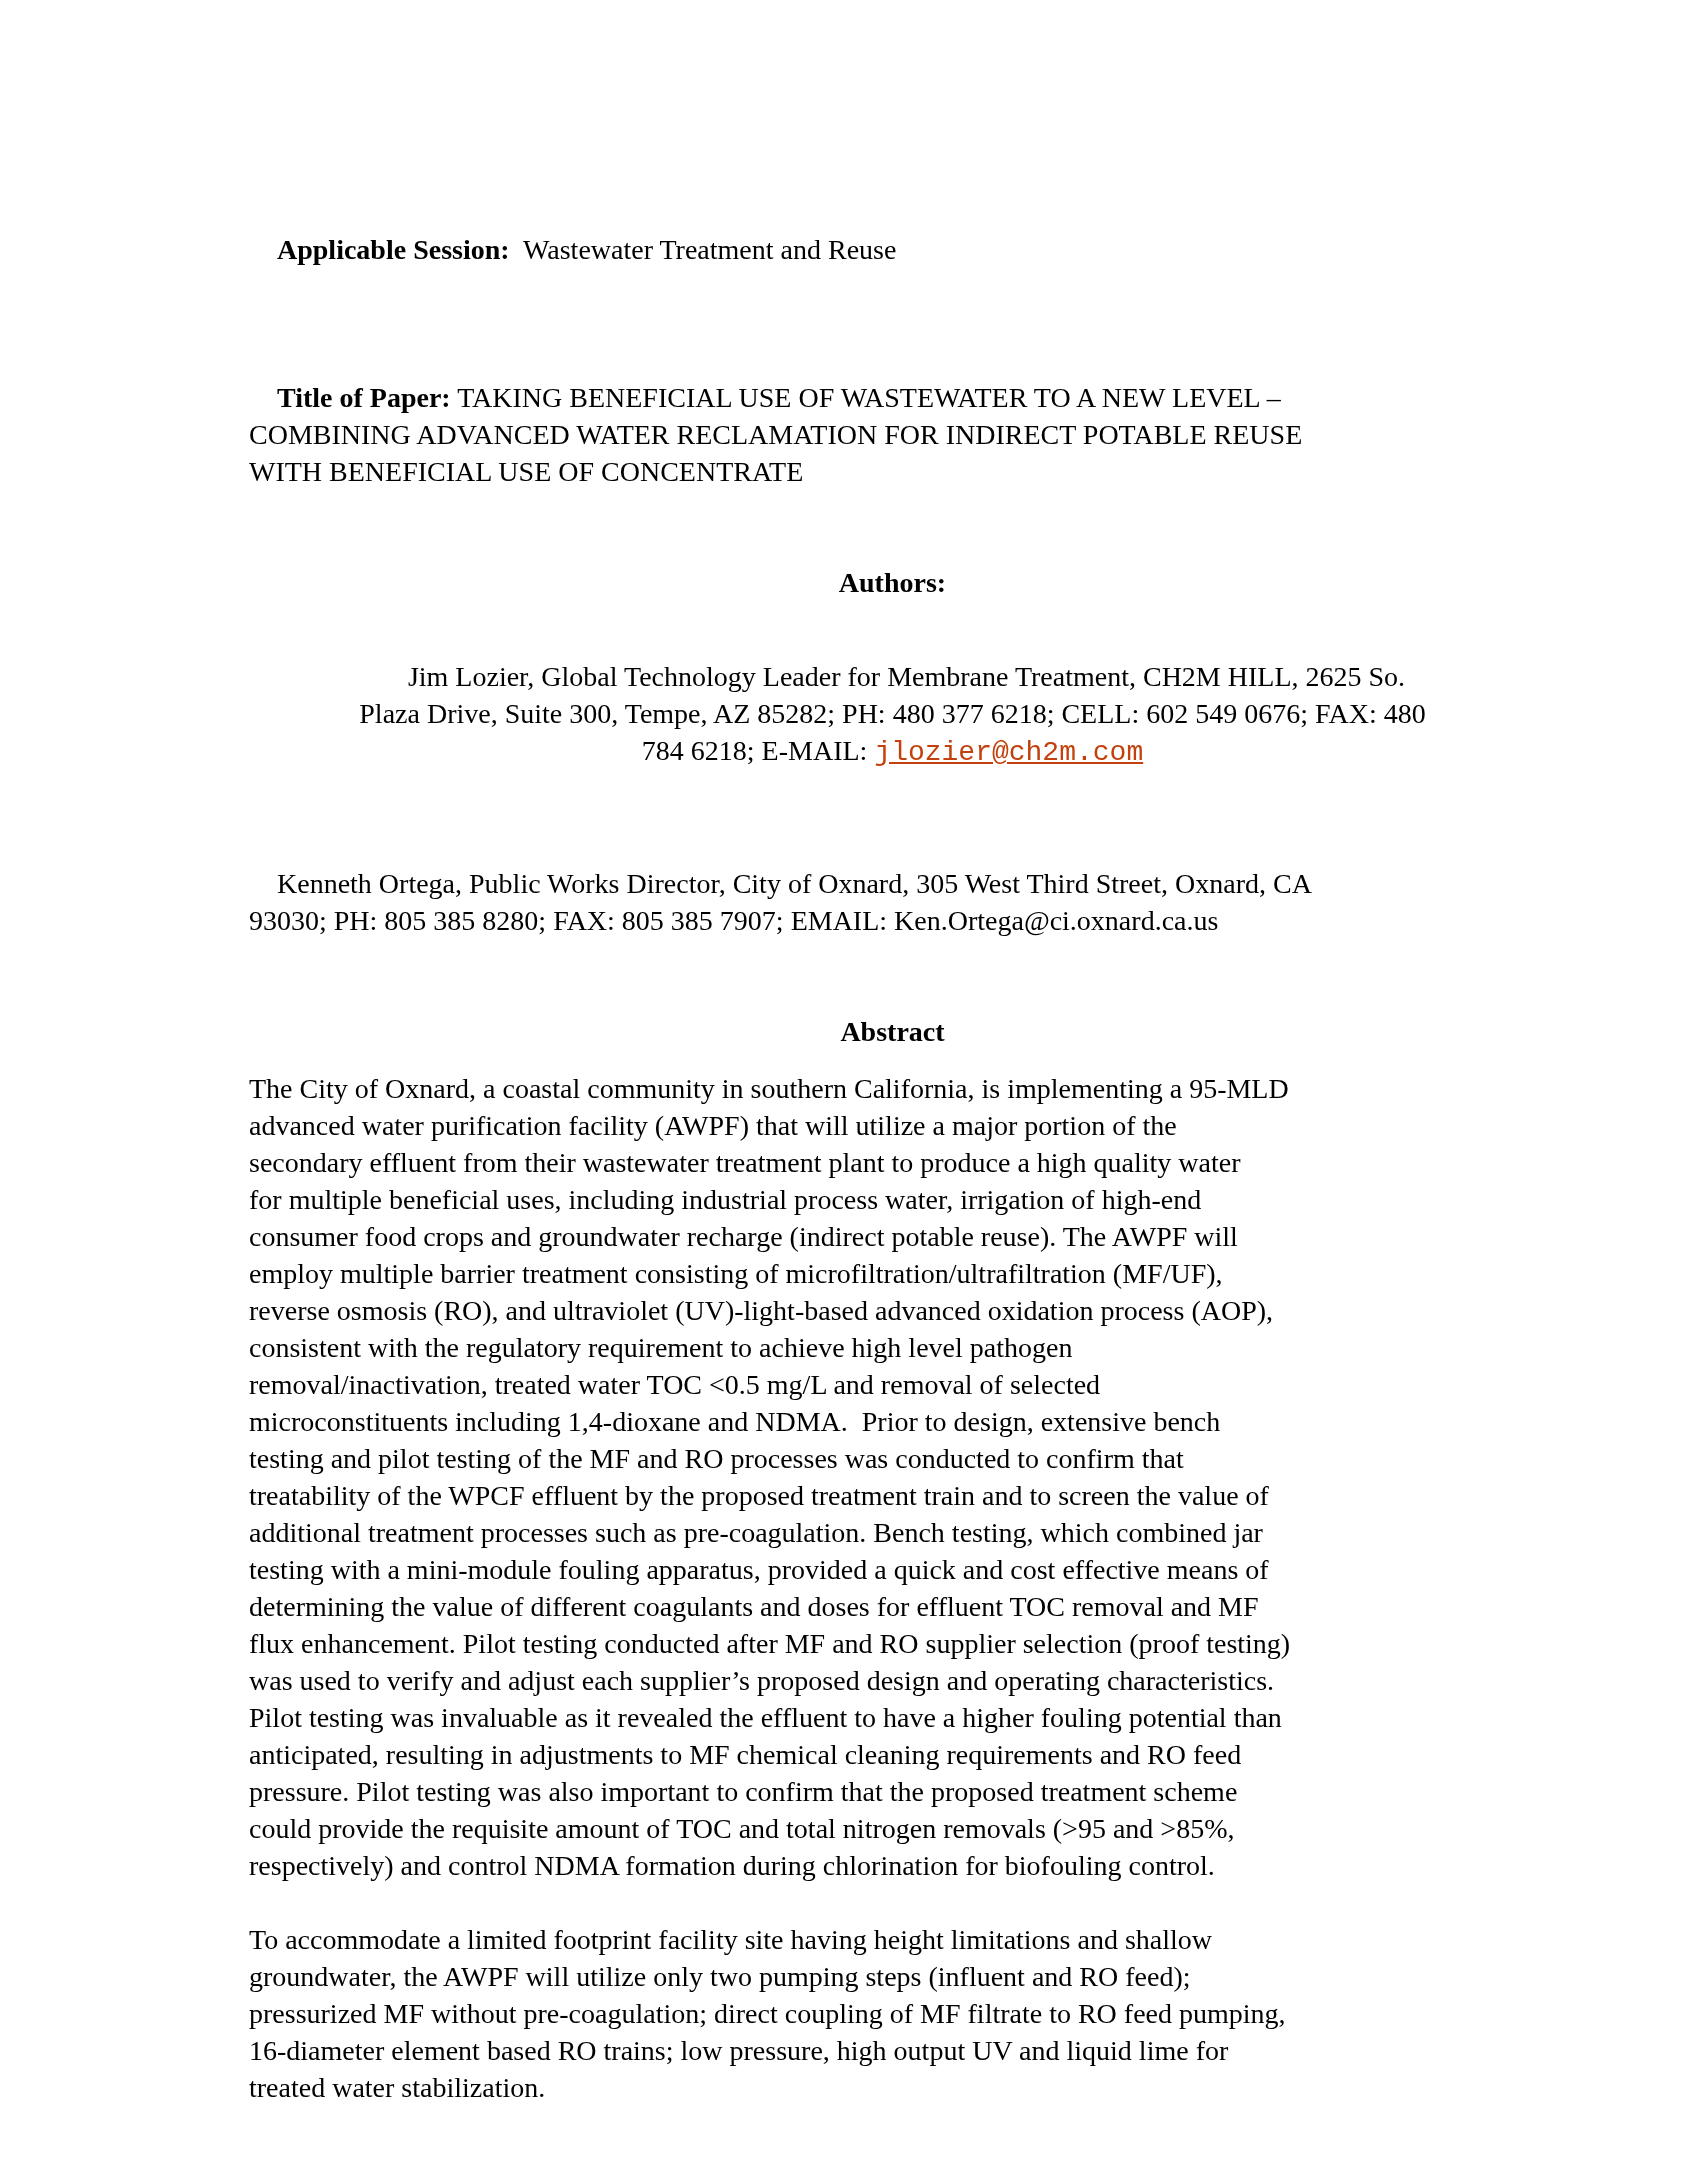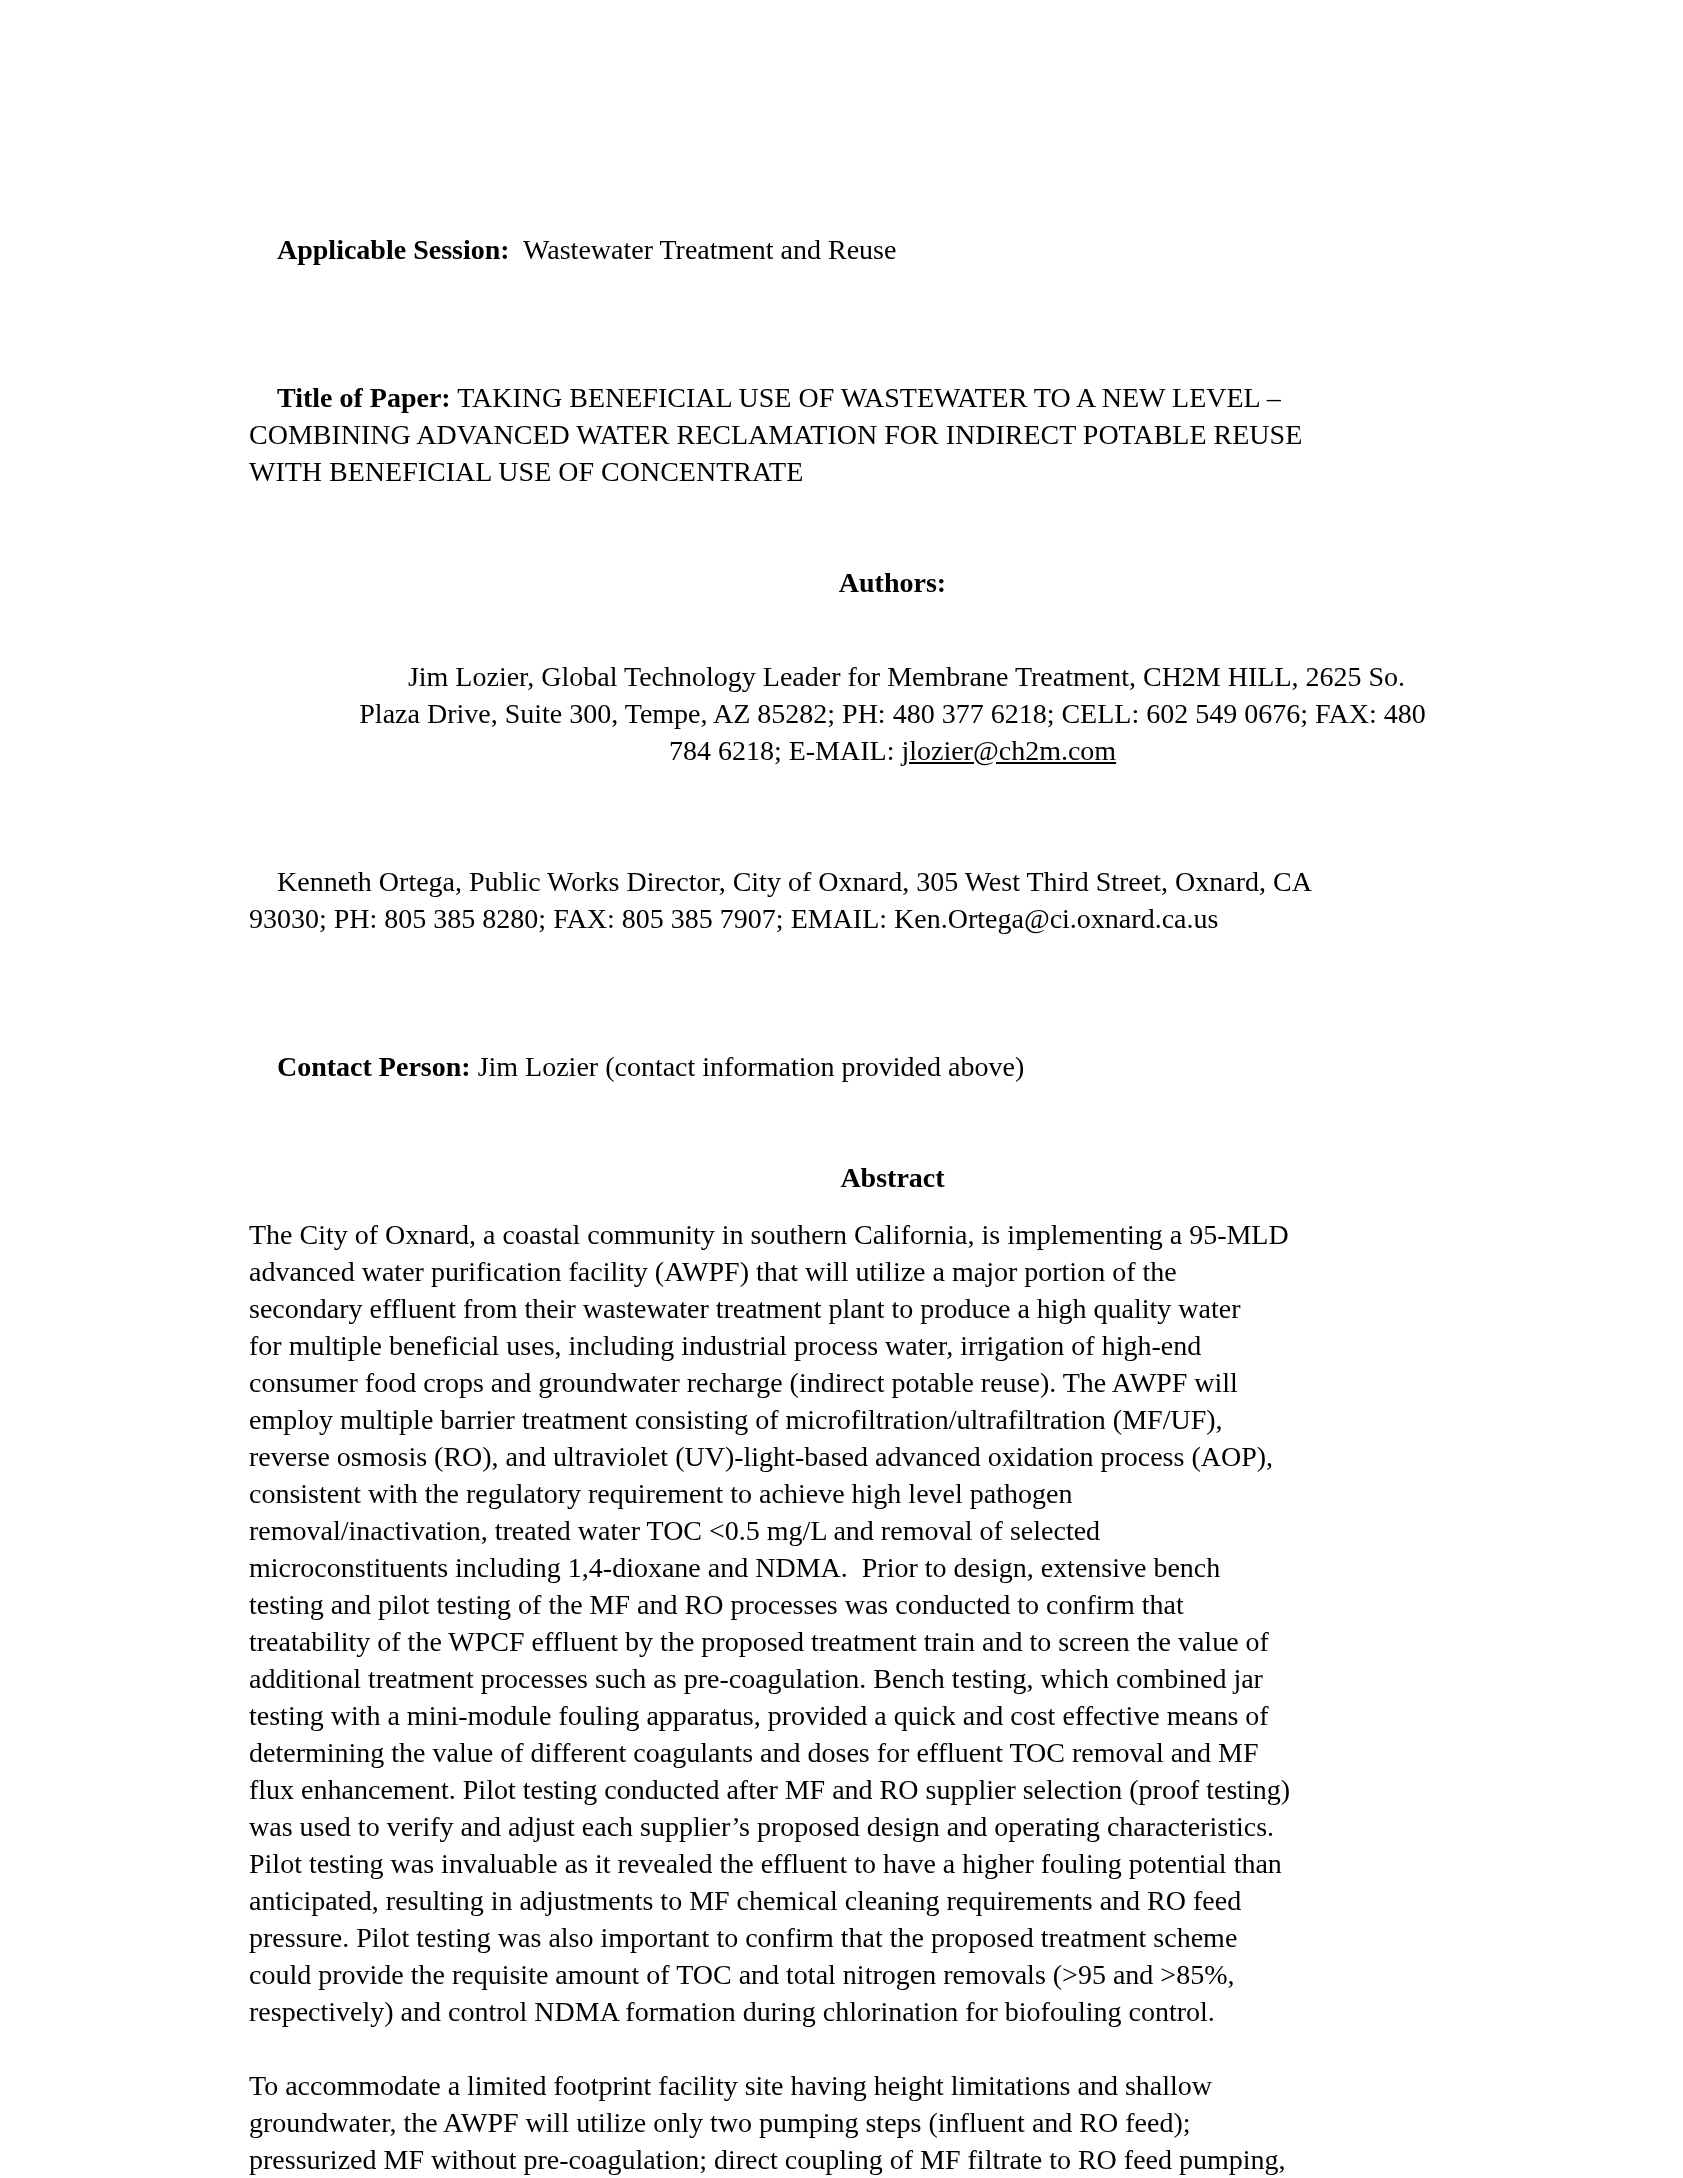--- a/index.html
+++ b/index.html
@@ -20,23 +20,24 @@
     line-height: 37px;
   }
   .para {
     margin: 0 0 37px 0;
     white-space: pre-wrap;
   }
   .para.tight { margin-bottom: 20px; text-align: center; }
   .bold { font-weight: bold; }
   .label { font-weight: bold; }
   a.email-link {
-    color: #000000;
+    color: #c2410c;
     text-decoration: underline;
     cursor: pointer;
+    font-family: Liberation Mono, monospace;
   }
 </style>
 </head>
 <body>
 
 <div class="page">
 
 
   <p class="para">
     <span class="label">Applicable Session:</span><span>  Wastewater Treatment and Reuse</span>
@@ -54,23 +55,20 @@
     <span>Jim Lozier, Global Technology Leader for Membrane Treatment, CH2M HILL, 2625 So.
 Plaza Drive, Suite 300, Tempe, AZ 85282; PH: 480 377 6218; CELL: 602 549 0676; FAX: 480
 784 6218; E-MAIL: </span><a class="email-link" href="#">jlozier@ch2m.com</a>
   </p>
 
   <p class="para">
     <span>Kenneth Ortega, Public Works Director, City of Oxnard, 305 West Third Street, Oxnard, CA
 93030; PH: 805 385 8280; FAX: 805 385 7907; EMAIL: Ken.Ortega@ci.oxnard.ca.us</span>
   </p>
 
-  <p class="para">
-    <span class="label">Contact Person:</span><span> Jim Lozier (contact information provided above)</span>
-  </p>
 
   <p class="para bold tight">Abstract</p>
 
   <p class="para">The City of Oxnard, a coastal community in southern California, is implementing a 95-MLD
 advanced water purification facility (AWPF) that will utilize a major portion of the
 secondary effluent from their wastewater treatment plant to produce a high quality water
 for multiple beneficial uses, including industrial process water, irrigation of high-end
 consumer food crops and groundwater recharge (indirect potable reuse). The AWPF will
 employ multiple barrier treatment consisting of microfiltration/ultrafiltration (MF/UF),
 reverse osmosis (RO), and ultraviolet (UV)-light-based advanced oxidation process (AOP),

